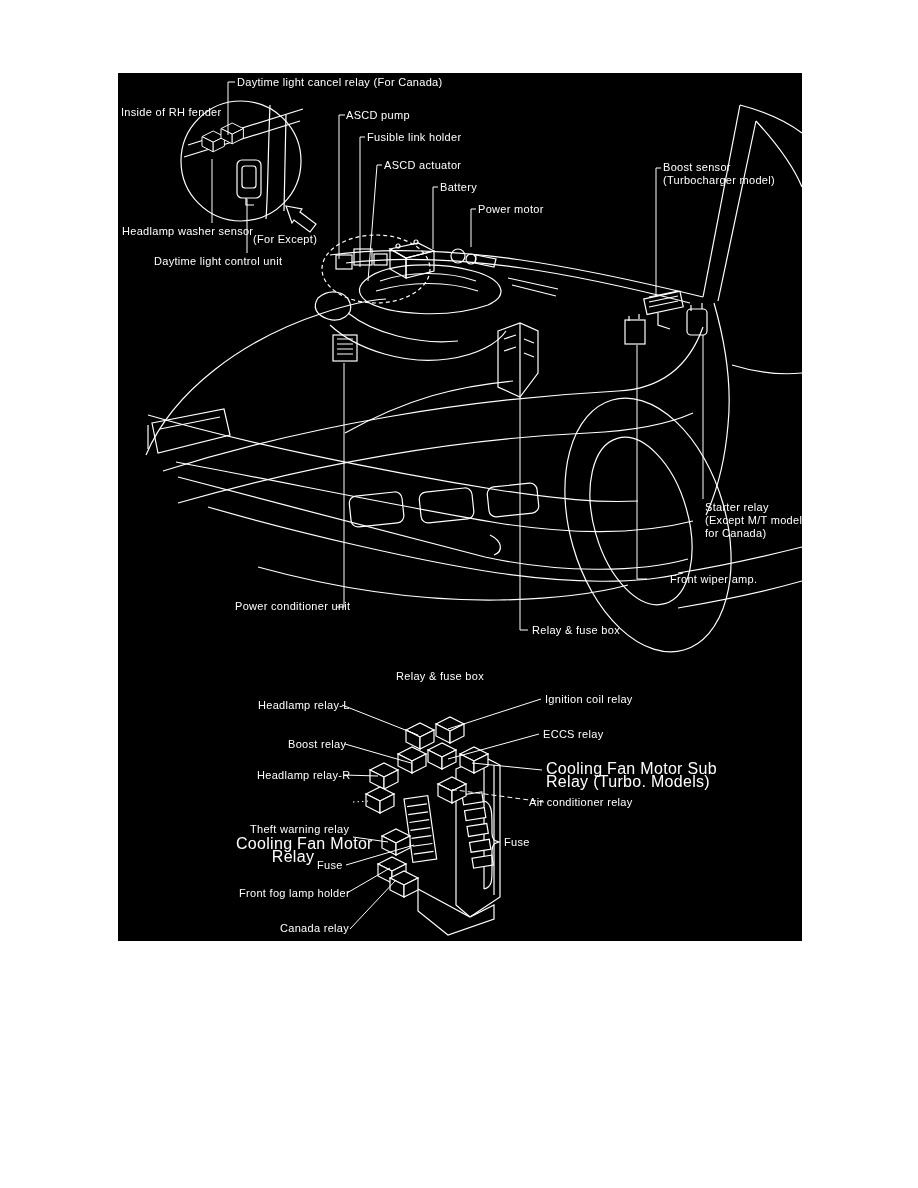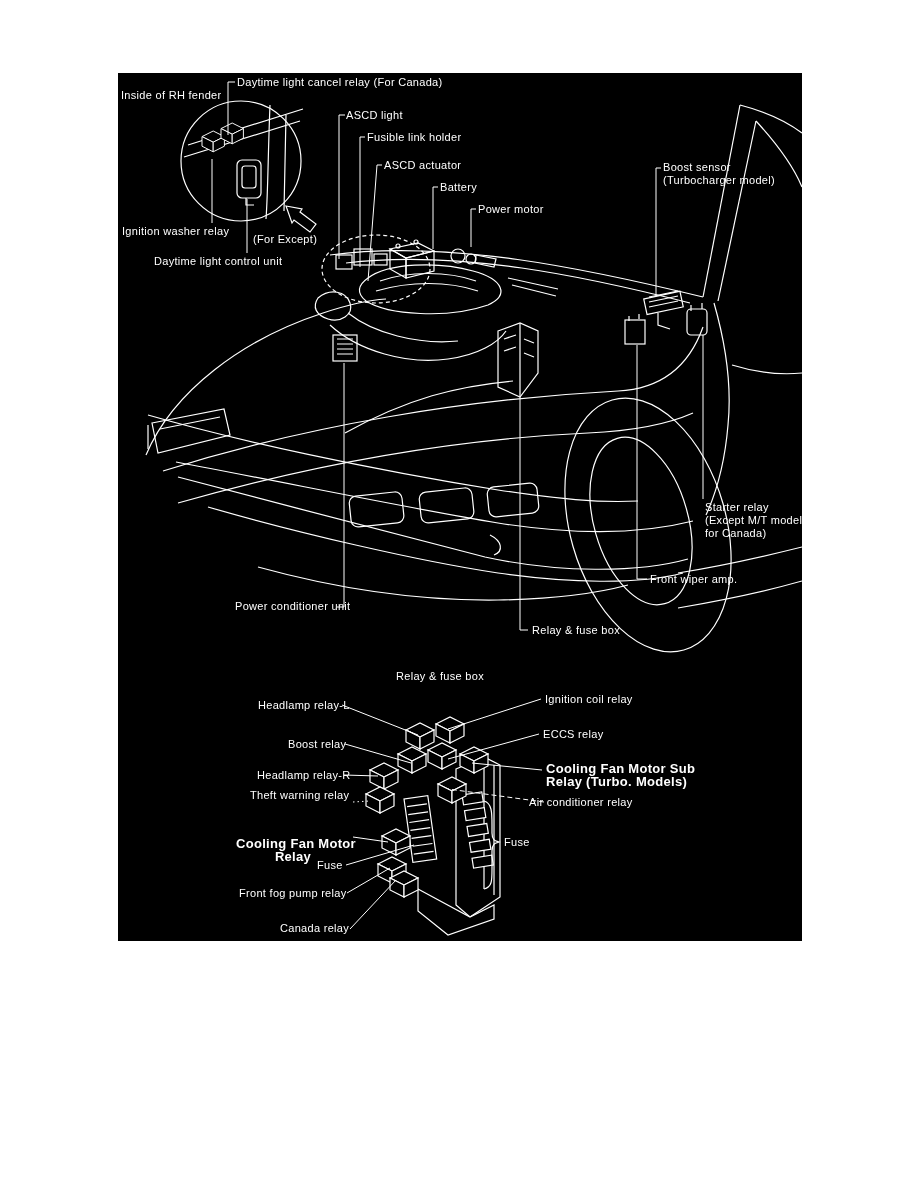--- a/index.html
+++ b/index.html
@@ -2,21 +2,21 @@
 <html><head>
 <meta charset="utf-8">
 <style>
   html,body{margin:0;padding:0;background:#ffffff;}
   #page{position:relative;width:918px;height:1188px;background:#ffffff;overflow:hidden;
         font-family:"Liberation Sans",sans-serif;}
   #diagram{position:absolute;left:118px;top:73px;width:684px;height:868px;background:#000000;}
   #art{position:absolute;left:0;top:0;width:684px;height:868px;}
   .lbl{position:absolute;color:#ffffff;font-size:11px;line-height:13px;
        letter-spacing:0.3px;white-space:pre;}
-  .lbl.bold{font-weight:bold;font-size:13px;}
+  .lbl.bold{font-weight:normal;font-size:16px;}
   .lbl.center{text-align:center;margin-top:12px;}
 </style>
 </head>
 <body>
 
 <div id="page">
   <div id="diagram">
 
     <svg id="art" viewBox="0 0 684 868" xmlns="http://www.w3.org/2000/svg">
       <defs>
@@ -177,48 +177,48 @@
         <polyline points="424,697 354,690"></polyline>
         <polyline points="235,729 252,728" stroke-dasharray="1.5,3"></polyline>
         <polyline points="426,729 330,716" stroke-dasharray="5,3"></polyline>
         <polyline points="235,764 270,769"></polyline>
         <polyline points="228,792 296,772"></polyline>
         <polyline points="229,820 272,795"></polyline>
         <polyline points="232,856 278,807"></polyline>
       </g>
     </svg>
 
-    <div class="lbl" style="left:3px;top:16px">Inside of RH fender</div>
+    <div class="lbl" style="left:3px;top:33px">Inside of RH fender</div>
     <div class="lbl" style="left:119px;top:3px">Daytime light cancel relay (For Canada)</div>
-    <div class="lbl" style="left:228px;top:36px">ASCD light</div>
+    <div class="lbl" style="left:228px;top:36px">ASCD pump</div>
     <div class="lbl" style="left:249px;top:58px">Fusible link holder</div>
     <div class="lbl" style="left:266px;top:86px">ASCD actuator</div>
     <div class="lbl" style="left:322px;top:108px">Battery</div>
     <div class="lbl" style="left:360px;top:130px">Power motor</div>
     <div class="lbl" style="left:545px;top:88px">Boost sensor
 (Turbocharger model)</div>
-    <div class="lbl" style="left:4px;top:152px">Ignition washer relay</div>
+    <div class="lbl" style="left:4px;top:152px">Headlamp washer sensor</div>
     <div class="lbl" style="left:135px;top:160px">(For Except)</div>
     <div class="lbl" style="left:36px;top:182px">Daytime light control unit</div>
     <div class="lbl" style="left:587px;top:428px">Starter relay
 (Except M/T model
 for Canada)</div>
-    <div class="lbl" style="left:532px;top:500px">Front wiper amp.</div>
+    <div class="lbl" style="left:552px;top:500px">Front wiper amp.</div>
     <div class="lbl" style="left:117px;top:527px">Power conditioner unit</div>
     <div class="lbl" style="left:414px;top:551px">Relay &amp; fuse box</div>
     <div class="lbl" style="left:278px;top:597px">Relay &amp; fuse box</div>
     <div class="lbl" style="left:140px;top:626px">Headlamp relay-L</div>
     <div class="lbl" style="left:427px;top:620px">Ignition coil relay</div>
     <div class="lbl" style="left:170px;top:665px">Boost relay</div>
     <div class="lbl" style="left:425px;top:655px">ECCS relay</div>
     <div class="lbl" style="left:139px;top:696px">Headlamp relay-R</div>
     <div class="lbl bold" style="left:428px;top:689px">Cooling Fan Motor Sub
 Relay (Turbo. Models)</div>
-    <div class="lbl" style="left:132px;top:716px">Theft warning relay</div>
+    <div class="lbl" style="left:132px;top:750px">Theft warning relay</div>
     <div class="lbl" style="left:411px;top:723px">Air conditioner relay</div>
     <div class="lbl bold center" style="left:118px;top:752px;width:114px">Cooling Fan Motor
 Relay</div>
     <div class="lbl" style="left:199px;top:786px">Fuse</div>
     <div class="lbl" style="left:386px;top:763px">Fuse</div>
-    <div class="lbl" style="left:121px;top:814px">Front fog pump relay</div>
+    <div class="lbl" style="left:121px;top:814px">Front fog lamp holder</div>
     <div class="lbl" style="left:162px;top:849px">Canada relay</div>
   </div>
 </div>
 
 </body></html>

